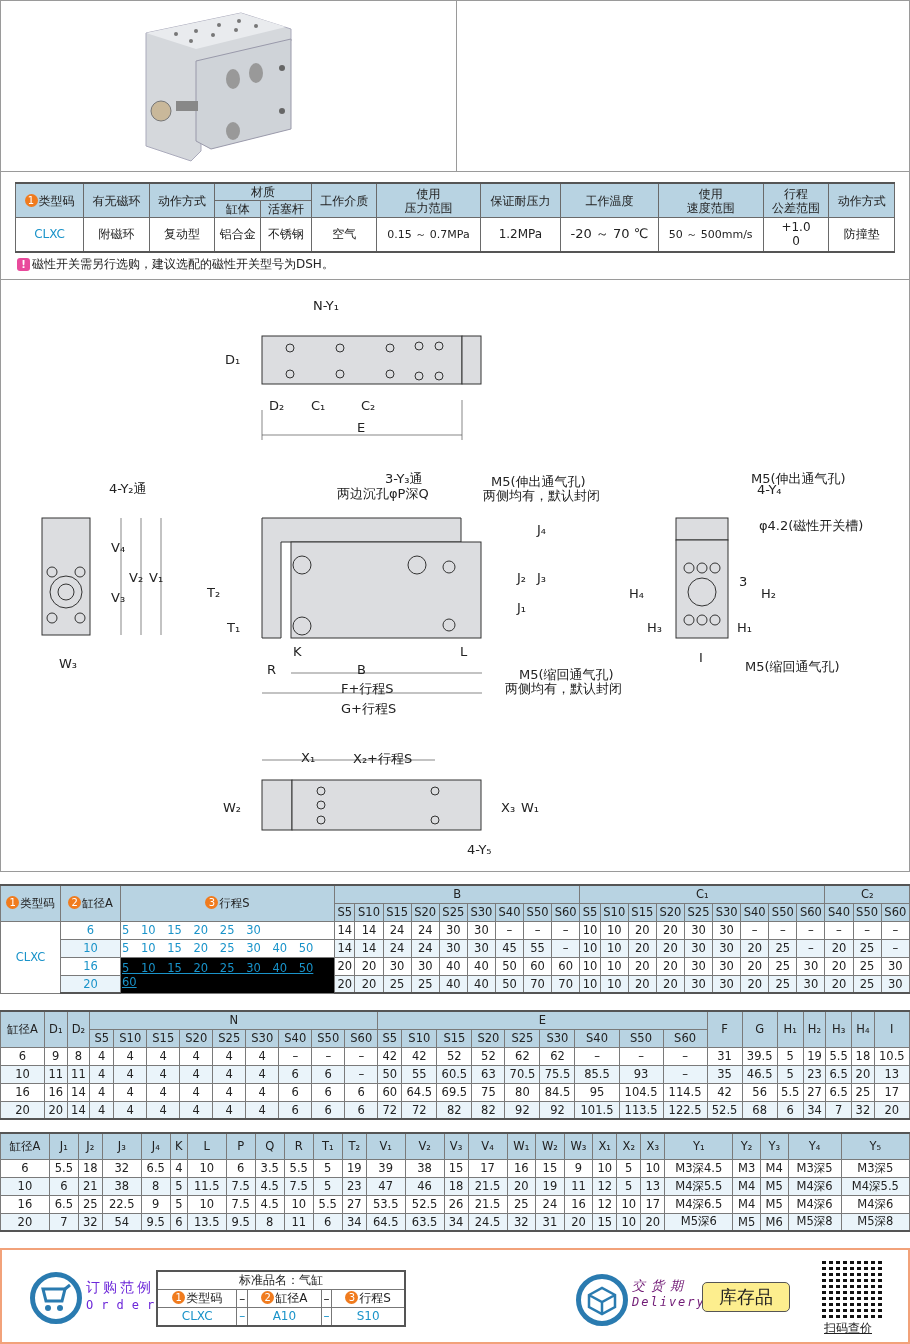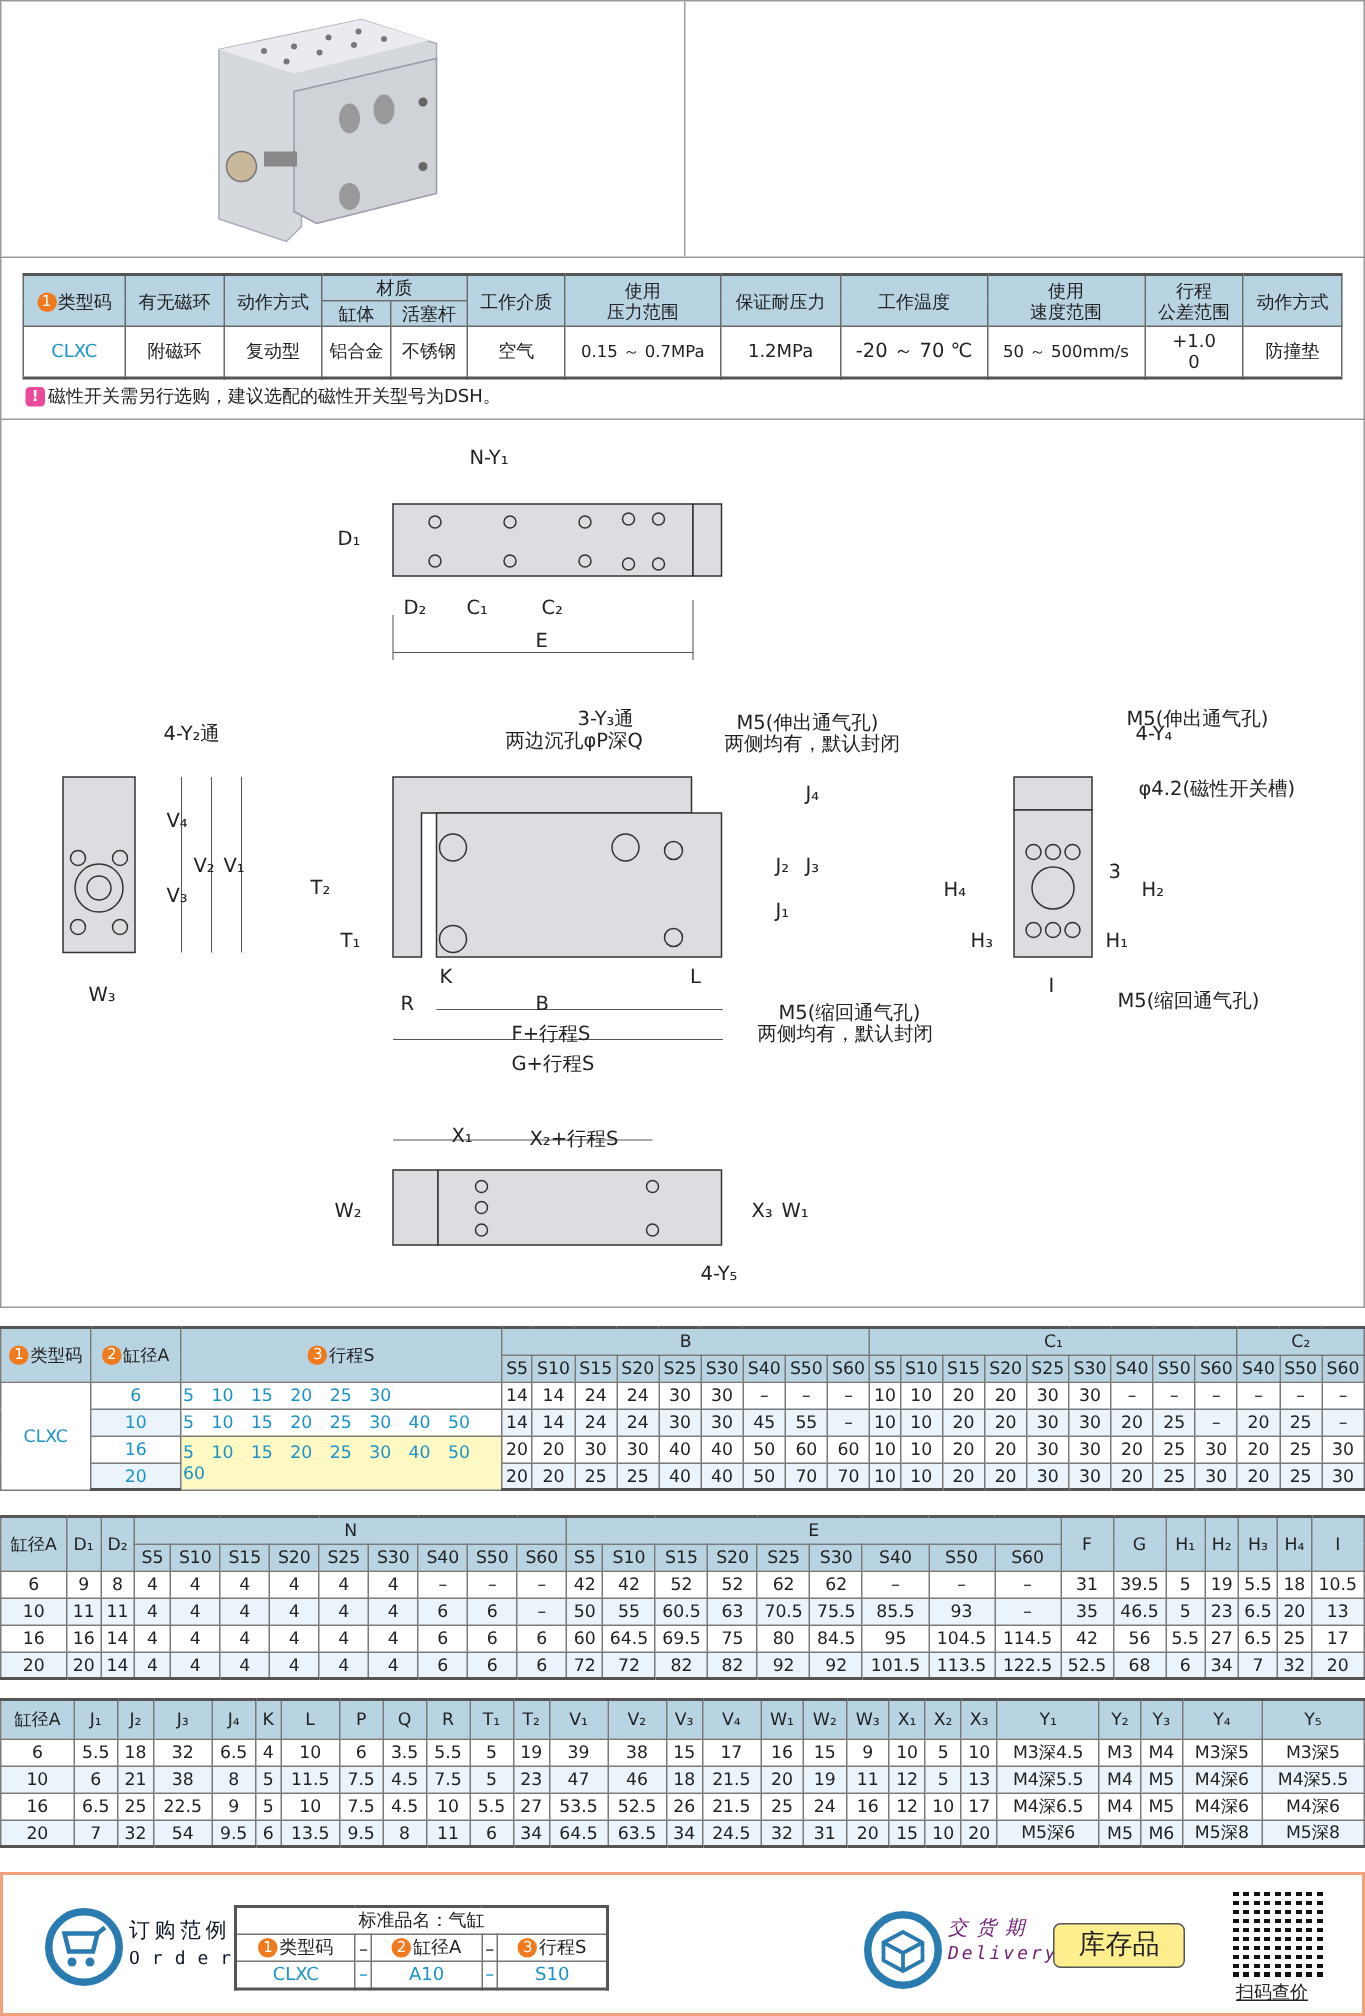--- a/index.html
+++ b/index.html
@@ -22,21 +22,21 @@
   .drawing { position: absolute; left: 0; top: 280px; width: 910px; height: 592px; border-left: 1px solid #9a9a9a; border-right: 1px solid #9a9a9a; border-bottom: 1px solid #9a9a9a; }
   .lbl { position: absolute; font-size: 13px; color: #222; white-space: nowrap; }
   table.dim { position: absolute; font-size: 11.5px; }
   table.dim th { background: #b8d3e2; font-weight: normal; border: 1px solid #7a7a7a; height: 18px; padding: 0 2px; text-align: center; }
   table.dim td { border: 1px solid #7a7a7a; height: 18px; text-align: center; padding: 0 1px; }
   table.dim tr.alt td { background: #eaf4fa; }
   table.dim tr.first th { border-top: 2px solid #555; }
   table.dim tr.last td { border-bottom: 2px solid #555; }
   .order { position: absolute; left: 0; top: 1248px; width: 910px; height: 96px; border: 2px solid #f2a27a; }
   .cart { position: absolute; left: 28px; top: 22px; width: 52px; height: 52px; border: 5px solid #2a7bb0; border-radius: 50%; }
-  .order-text { position: absolute; left: 84px; top: 28px; font-size: 14px; color: #0f172a; line-height: 18px; letter-spacing: 3px; }
+  .order-text { position: absolute; left: 84px; top: 28px; font-size: 14px; color: #6d28d9; line-height: 18px; letter-spacing: 3px; }
   .order-text .en { letter-spacing: 8px; font-family: "DejaVu Sans Mono", monospace; font-size: 12px; }
   table.ord { position: absolute; left: 154px; top: 20px; width: 250px; font-size: 12px; }
   table.ord td { border: 1px solid #777; text-align: center; height: 18px; }
   table.ord { border: 2px solid #555; }
   .box-icon { position: absolute; left: 574px; top: 24px; width: 52px; height: 52px; border: 5px solid #2a7bb0; border-radius: 50%; }
   .deliv-text { position: absolute; left: 630px; top: 28px; font-size: 13px; color: #701a75; line-height: 16px; letter-spacing: 6px; font-style: italic; }
   .deliv-text .en { letter-spacing: 2px; font-family: "DejaVu Sans Mono", monospace; font-size: 12px; }
   .stock { position: absolute; left: 700px; top: 32px; width: 88px; height: 30px; background: #fdee8e; border: 1px solid #555; border-radius: 5px; font-size: 18px; text-align: center; line-height: 28px; }
   .qr { position: absolute; left: 820px; top: 8px; width: 60px; height: 60px; background:
     repeating-linear-gradient(90deg, #111 0 4px, #fff 4px 7px),
@@ -307,21 +307,21 @@
         <td>30</td>
         <td>20</td>
         <td>25</td>
         <td>–</td>
         <td>20</td>
         <td>25</td>
         <td>–</td>
       </tr>
       <tr>
         <td class="blue">16</td>
-        <td class="blue" rowspan="2" style="text-align: left; word-spacing: 8px; background: #fef9c3;">5 10 15 20 25 30 40 50 60</td>
+        <td class="blue" rowspan="2" style="text-align: left; word-spacing: 8px; background: #000000; text-decoration: underline;">5 10 15 20 25 30 40 50 60</td>
         <td>20</td>
         <td>20</td>
         <td>30</td>
         <td>30</td>
         <td>40</td>
         <td>40</td>
         <td>50</td>
         <td>60</td>
         <td>60</td>
         <td>10</td>

